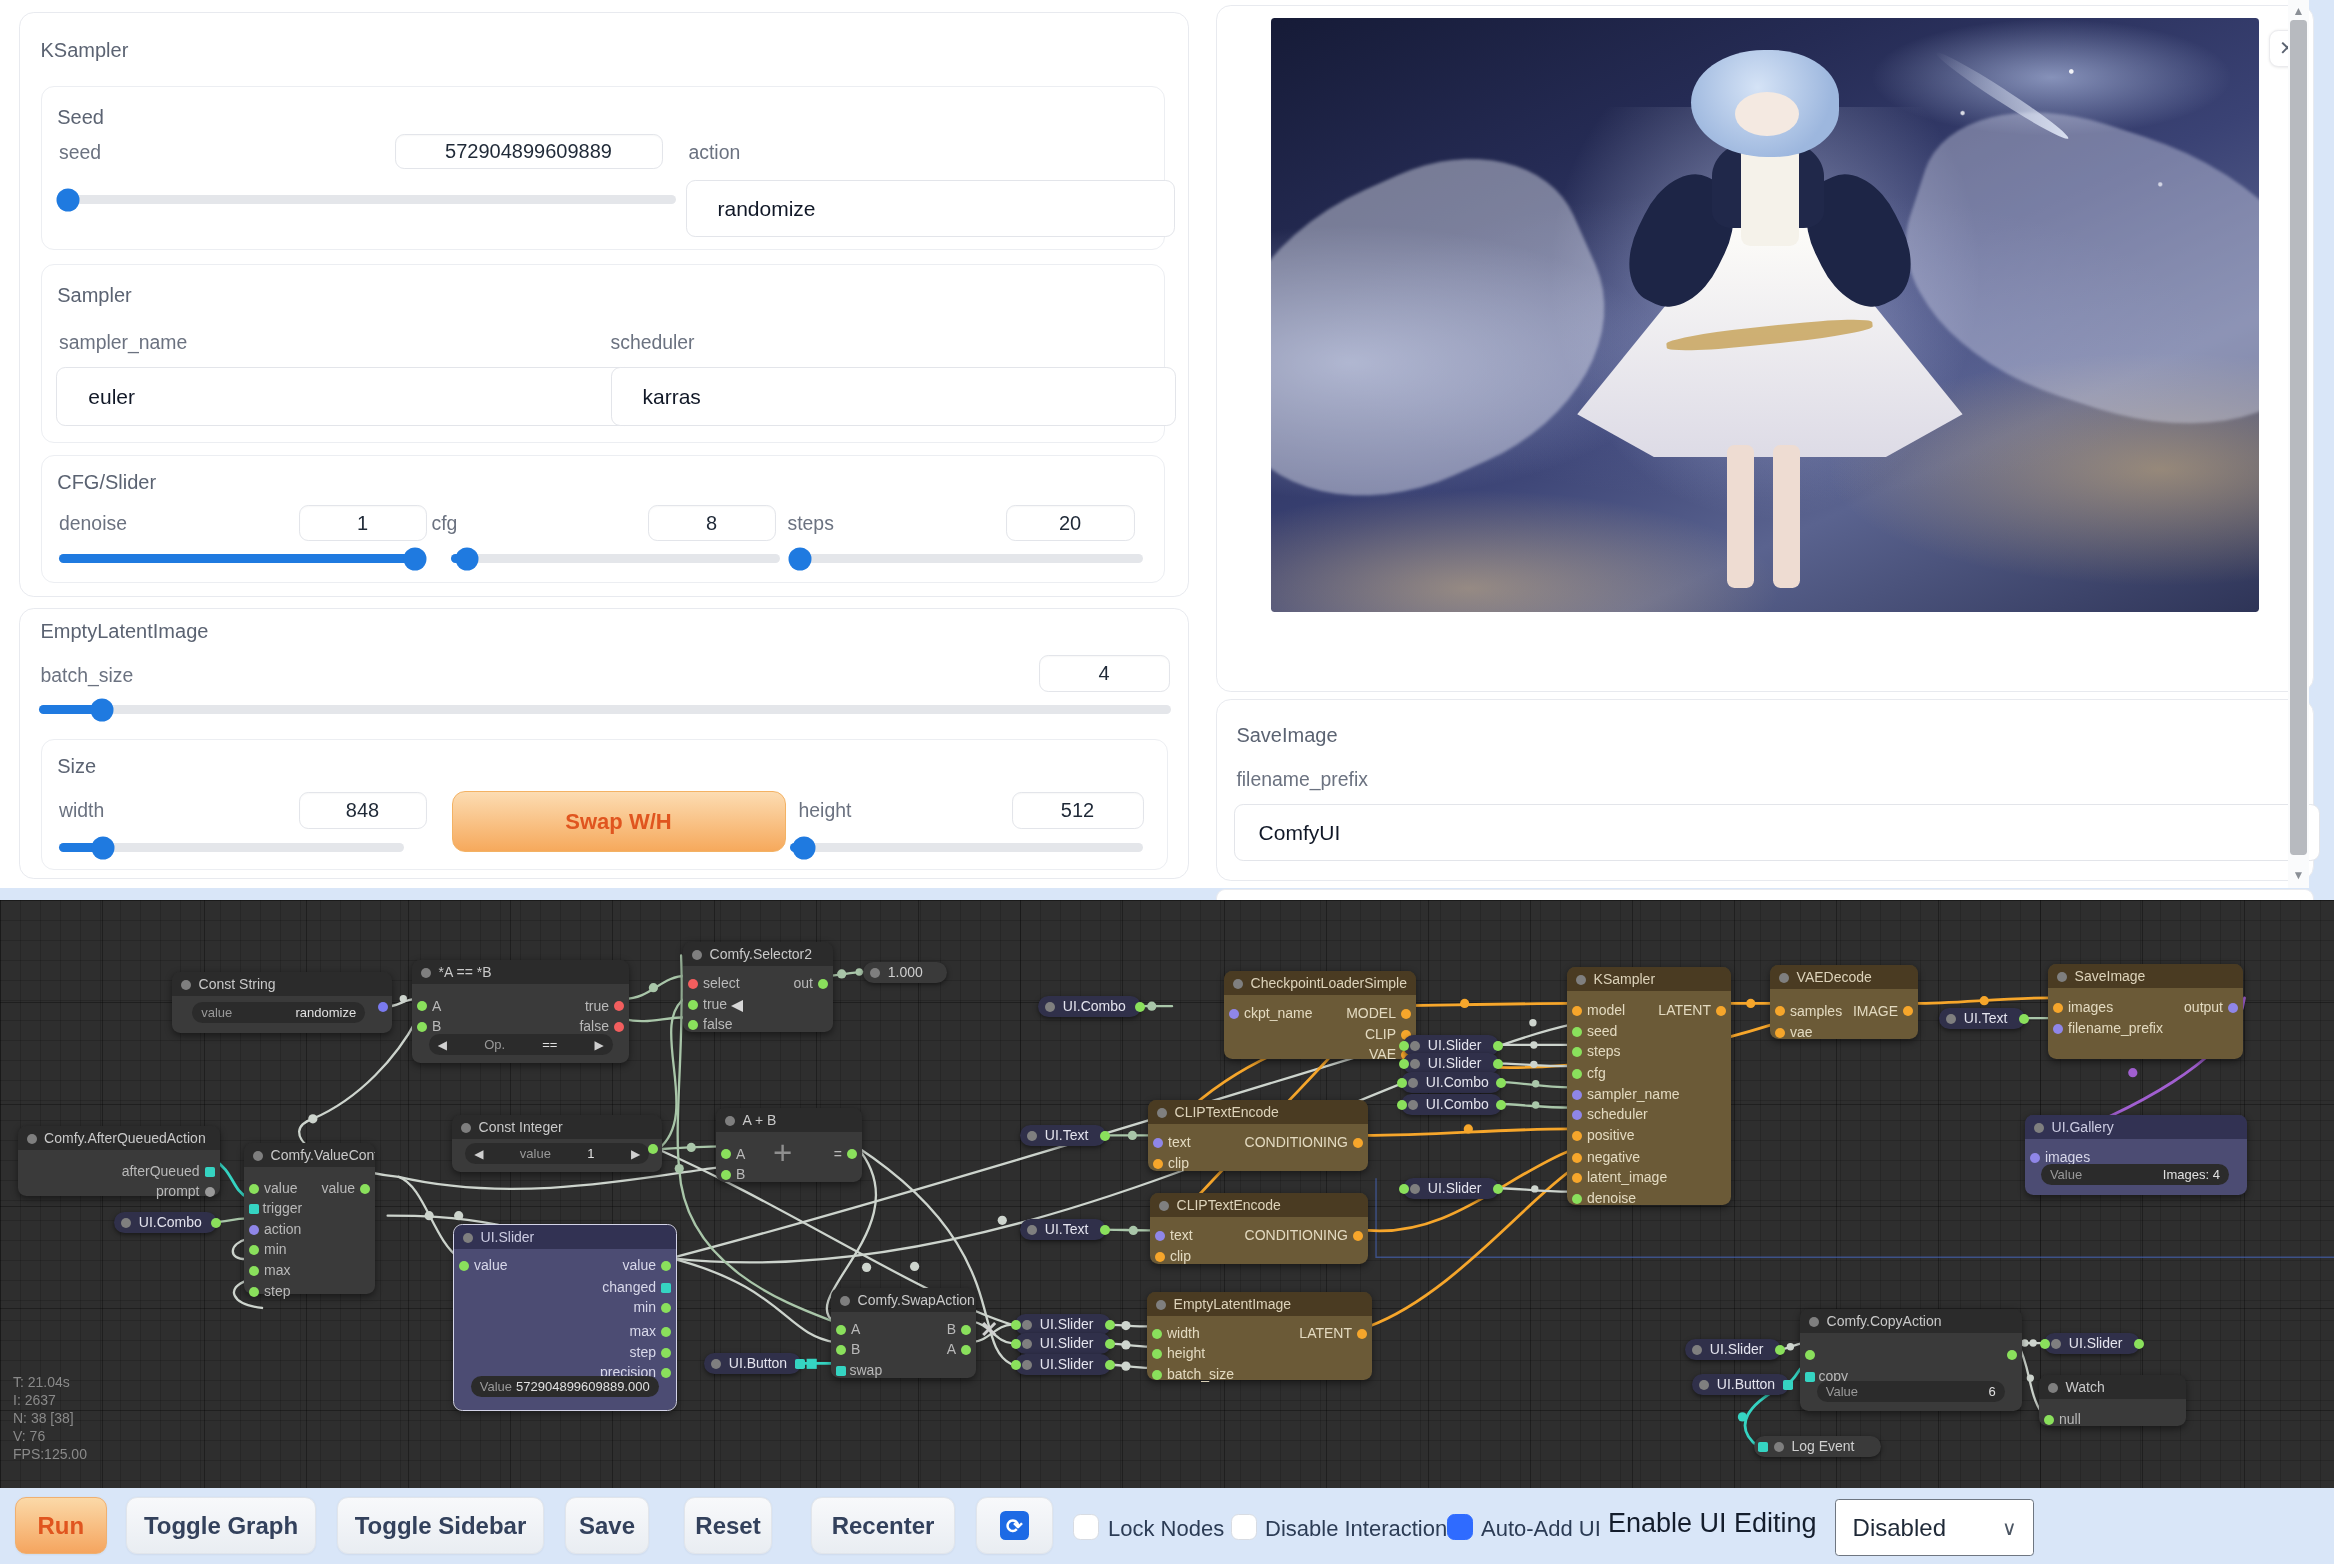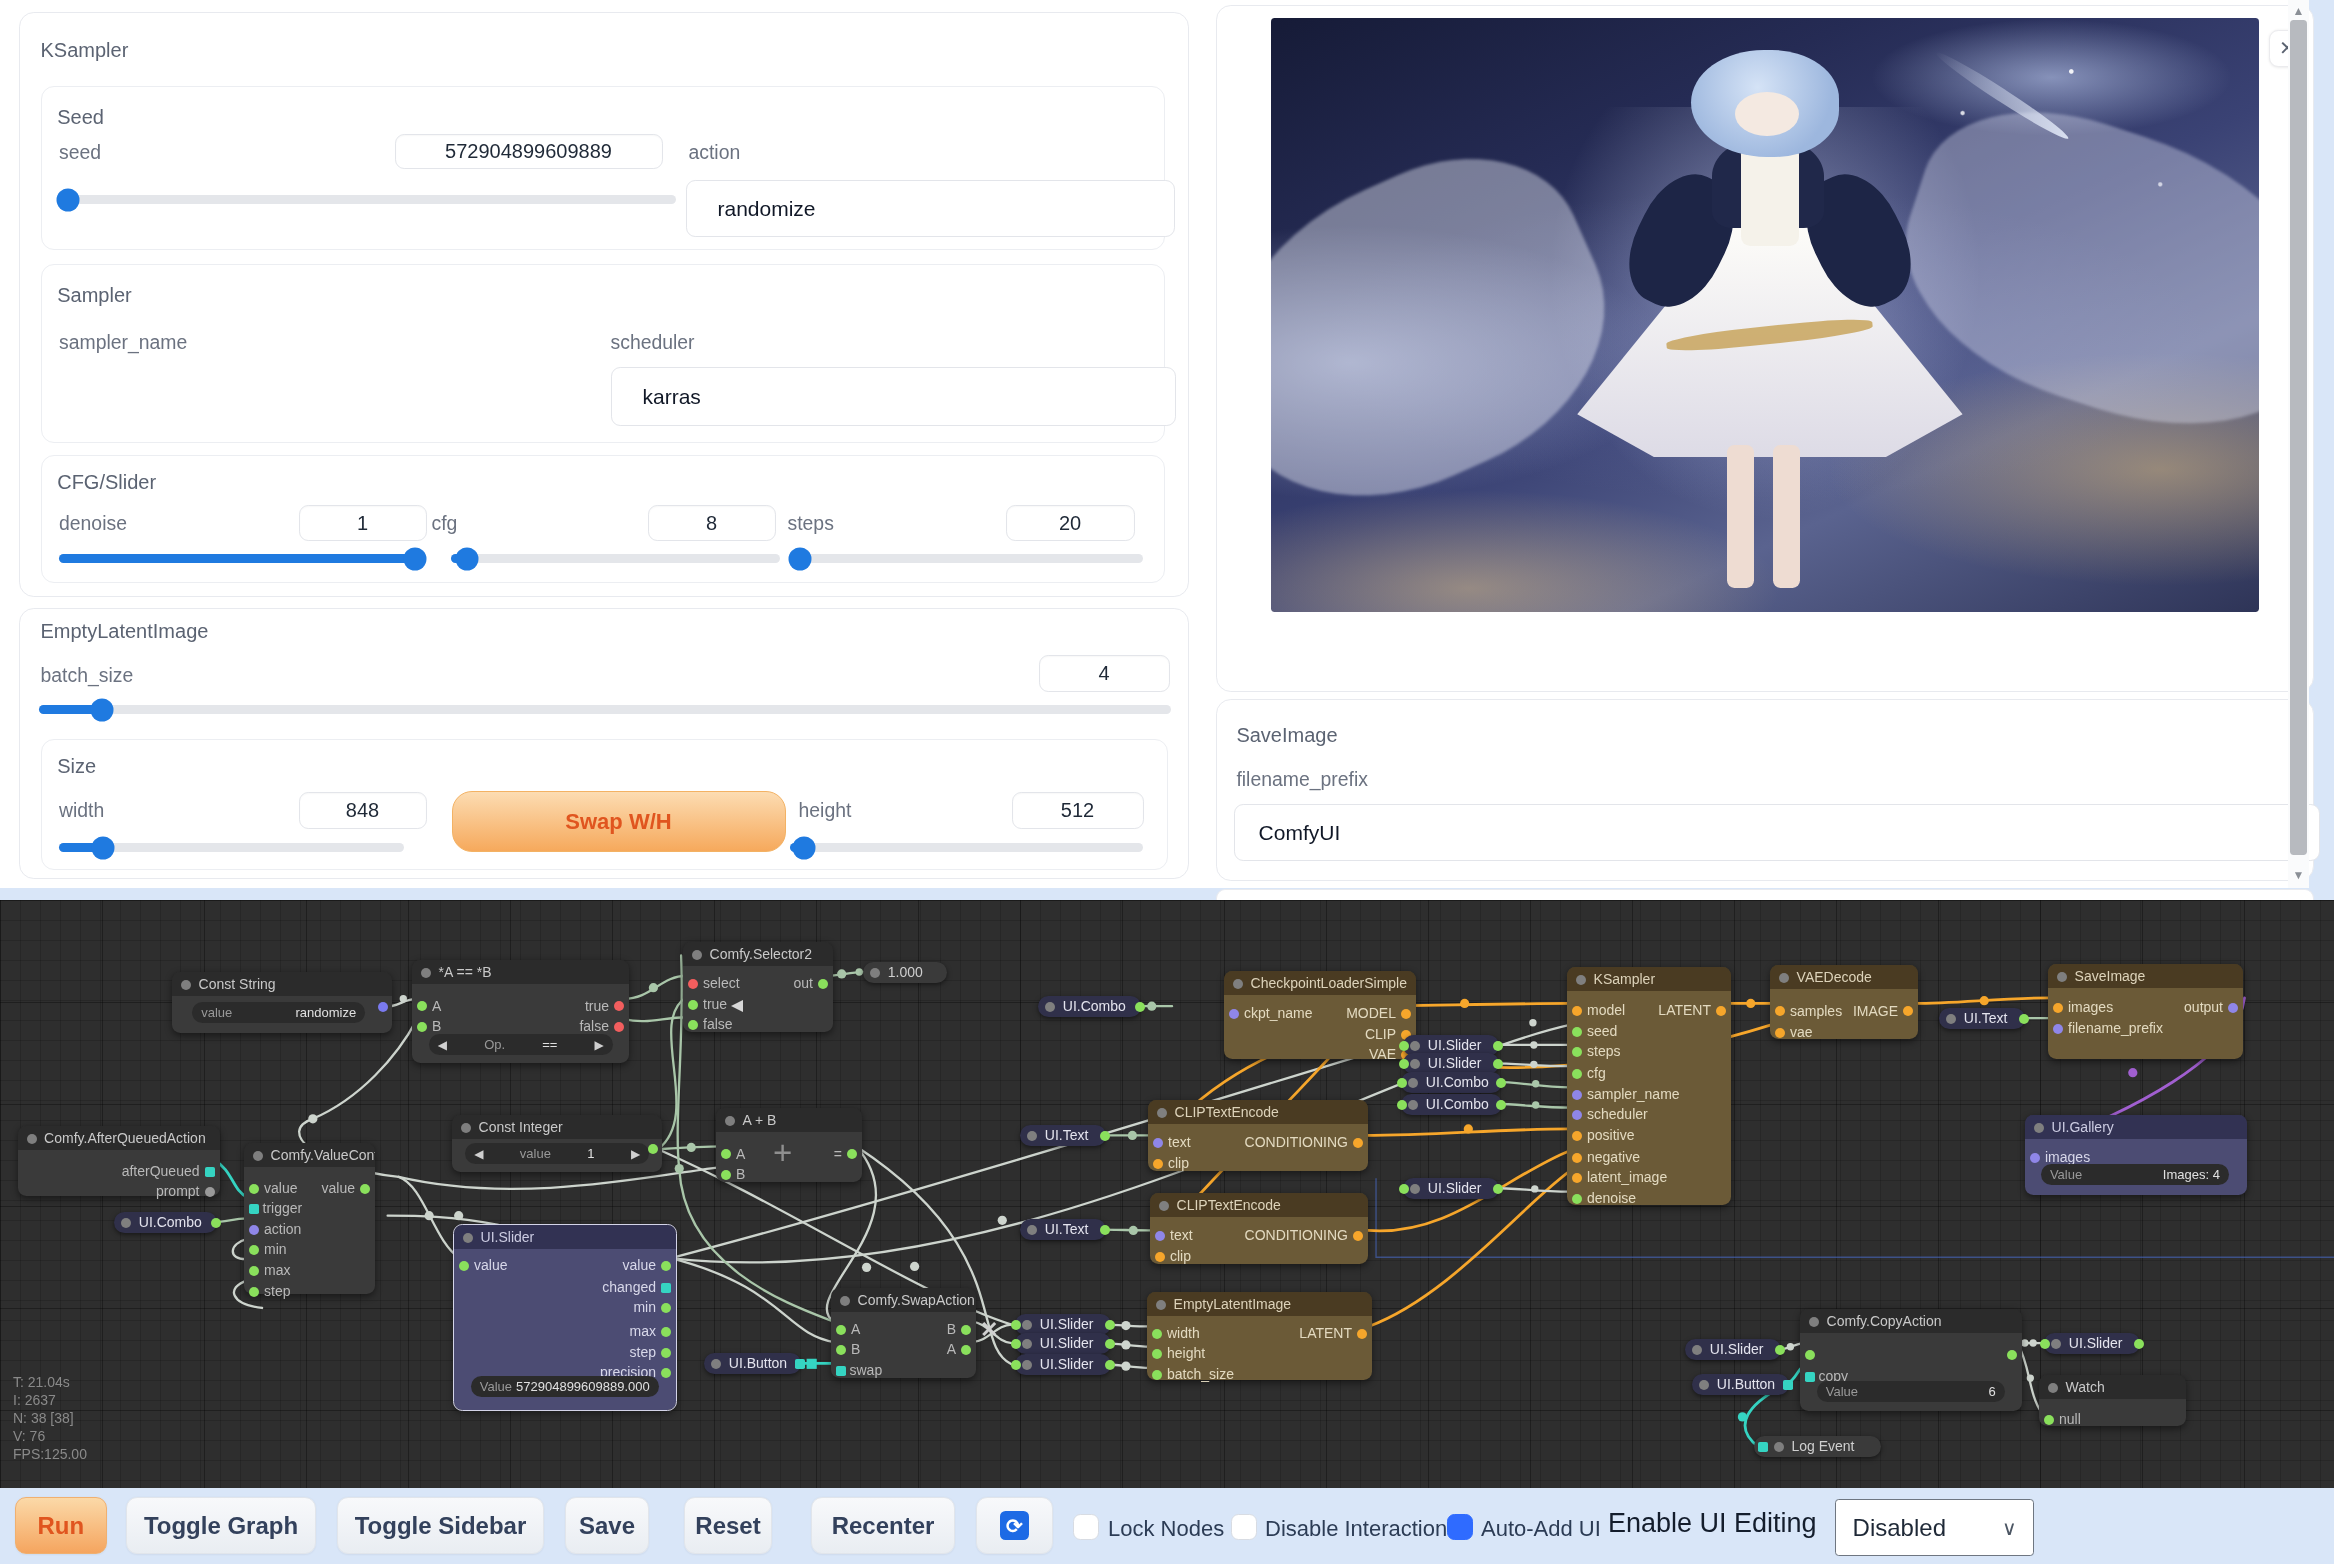--- a/index.html
+++ b/index.html
@@ -12,21 +12,21 @@
   .flabel{position:absolute;color:#6b7280;font-size:19.4px;}
   .finput{position:absolute;border:1.8px solid #e3e5ea;border-radius:9.2px;background:#fff;
     color:#1f2937;font-size:20px;display:flex;align-items:center;justify-content:center;
     box-shadow:inset 0 0.9px 1.8px rgba(0,0,0,.03);}
   .fselect{position:absolute;border:1.8px solid #e3e5ea;border-radius:9.2px;background:#fff;
     color:#111827;font-size:21px;display:flex;align-items:center;padding-left:31px;}
   .slider{position:absolute;height:9.2px;border-radius:4.6px;background:#e4e6ea;}
   .slider .fill{position:absolute;left:0;top:0;height:100%;border-radius:4.6px;background:#1f7ae0;}
   .slider .knob{position:absolute;top:50%;transform:translate(-50%,-50%);width:23px;height:23px;
     border-radius:50%;background:#1f7ae0;}
-  .swapbtn{position:absolute;border-radius:20px;border:0.9px solid #f3b264;
+  .swapbtn{position:absolute;border-radius:13px;border:0.9px solid #f3b264;
     background:linear-gradient(#fcdcb2,#f6a95c);color:#e0551f;font-weight:bold;font-size:22px;
     display:flex;align-items:center;justify-content:center;}
   
   .art{position:absolute;overflow:hidden;background:
     radial-gradient(circle 3.7px at 81% 9%, rgba(255,255,255,.9) 0 1.8px, transparent 2.8px),
     radial-gradient(circle 2.8px at 70% 16%, rgba(255,255,255,.8) 0 1.4px, transparent 2.8px),
     radial-gradient(circle 2.8px at 90% 28%, rgba(255,255,255,.7) 0 1.4px, transparent 2.8px),
     radial-gradient(ellipse 26% 14% at 79% 10%, rgba(205,220,255,.55), transparent 70%),
     radial-gradient(ellipse 45% 32% at 8% 58%, rgba(188,199,233,.6), transparent 72%),
     radial-gradient(ellipse 48% 28% at 90% 76%, rgba(213,181,121,.55), transparent 70%),
@@ -136,20 +136,21 @@
         <div class="fill" style="width:1.5%"></div>
           <div class="knob" style="left:1.5%"></div>
       </div>
       <div class="fselect" style="left:644px;top:93px;width:456px;height:55px">randomize</div>
     </div>
 
     <div class="group" style="left:21px;top:251px;width:1122px;height:177px">
       <div class="ptitle" style="left:15.7px;top:19.4px">Sampler</div>
       <div class="flabel" style="left:17.5px;top:66px">sampler_name</div>
       <div class="flabel" style="left:569px;top:66px">scheduler</div>
+      <div class="fselect" style="left:14.8px;top:102px;width:545px;height:57px">euler</div>
       <div class="fselect" style="left:569px;top:102px;width:532px;height:57px">karras</div>
     </div>
 
     <div class="group" style="left:21px;top:442px;width:1122px;height:126px">
       <div class="ptitle" style="left:15.7px;top:14.8px">CFG/Slider</div>
       <div class="flabel" style="left:17.5px;top:56px">denoise</div>
       <div class="finput" style="left:257px;top:49px;width:126px;height:34px">1</div>
       <div class="flabel" style="left:390px;top:56px">cfg</div>
       <div class="finput" style="left:606px;top:49px;width:126px;height:34px">8</div>
       <div class="flabel" style="left:746px;top:56px">steps</div>

